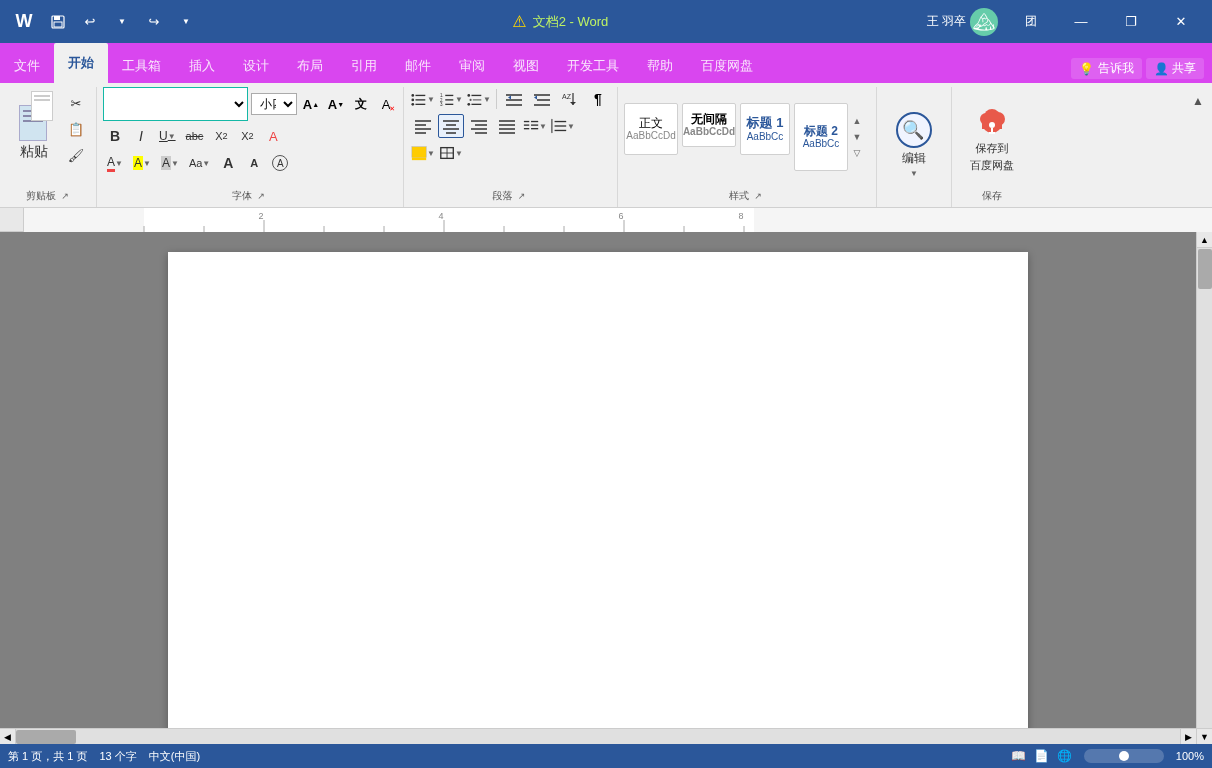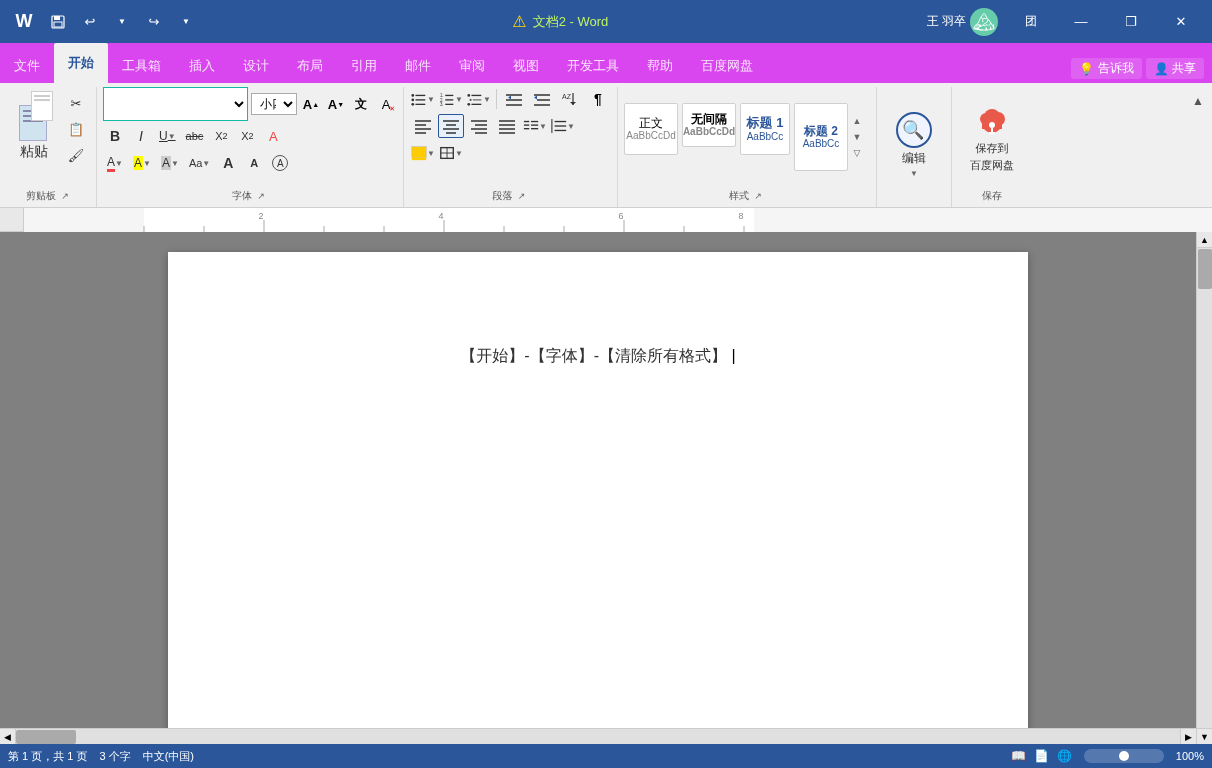--- a/index.html
+++ b/index.html
@@ -692,25 +692,20 @@
     </div>
   </div>
 
   <div style="display:flex;flex:1;overflow:hidden;">
 
     <div id="doc-main">
       <div id="page-container">
         <div class="page">
 
 
-          <div class="page-content">
-            <p style="color:#333;font-size:16px;font-weight:normal;text-align:center;" class="cursor-line">
-              <span>【开始】-【字体】-【清除所有格式】</span>
-            </p>
-          </div>
         </div>
       </div>
 
       <div id="scroll-h">
         <div id="scroll-left">◀</div>
         <div id="scroll-track-h">
           <div id="scroll-thumb-h"></div>
         </div>
         <div id="scroll-right">▶</div>
       </div>
@@ -720,21 +715,21 @@
       <div id="scroll-up">▲</div>
       <div id="scroll-track-v">
         <div id="scroll-thumb-v"></div>
       </div>
       <div id="scroll-down">▼</div>
     </div>
   </div>
 
   <div id="statusbar">
     <span>第 1 页，共 1 页</span>
-    <span>3 个字</span>
+    <span>13 个字</span>
     <span>中文(中国)</span>
     <div id="statusbar-right">
       <div style="cursor:pointer;font-size:12px;" title="阅读视图">📖</div>
       <div style="cursor:pointer;font-size:12px;" title="页面视图">📄</div>
       <div style="cursor:pointer;font-size:12px;" title="Web版式视图">🌐</div>
       <div style="width:80px;height:14px;background:rgba(255,255,255,0.2);border-radius:7px;position:relative;margin:0 4px;">
         <div style="position:absolute;left:50%;top:50%;transform:translate(-50%,-50%);width:10px;height:10px;background:white;border-radius:50%;cursor:pointer;"></div>
       </div>
       <span style="font-size:11px;">100%</span>
     </div>

